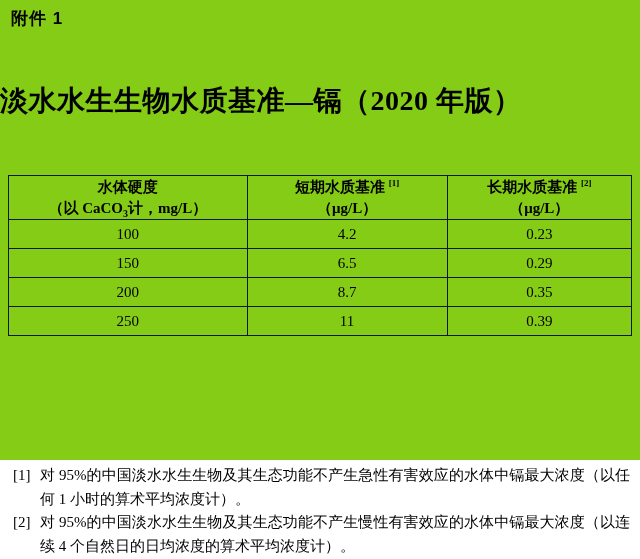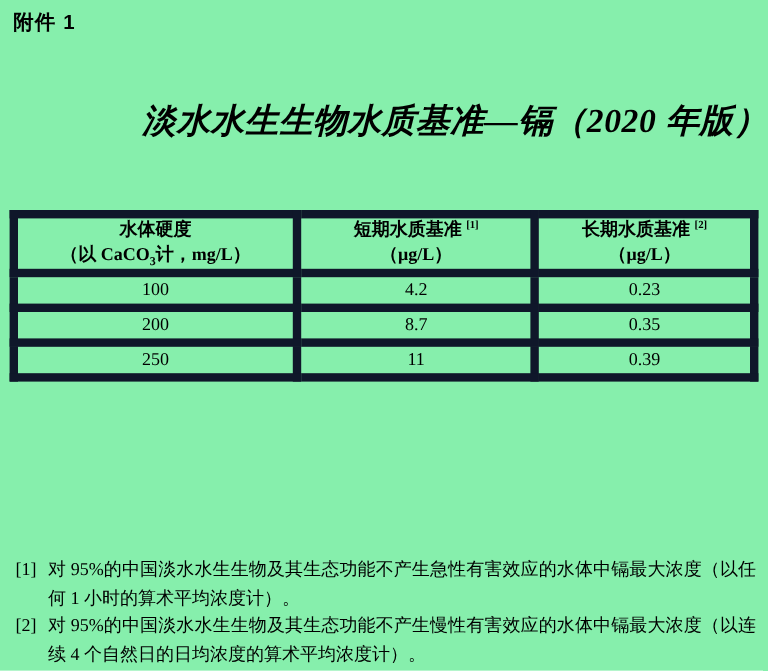--- a/index.html
+++ b/index.html
@@ -3,52 +3,51 @@
 <meta charset="utf-8">
 <style>
   * { margin: 0; padding: 0; box-sizing: border-box; }
   html, body {
     width: 640px; height: 559px;
     background: #ffffff;
     font-family: "Liberation Serif", serif;
     color: #000;
     overflow: hidden;
   }
-  .page { position: relative; width: 640px; height: 559px; background: #86efac; }
+  .page { position: relative; width: 640px; height: 460px; background: #84cc16; }
 
   .attachment-label {
     position: absolute;
     top: 7px; left: 11px;
     font-family: "Liberation Sans", sans-serif;
     font-weight: 700;
     font-size: 17px;
     letter-spacing: 1px;
   }
 
   .doc-title {
     position: absolute;
     top: 82px; left: 0; right: 0;
-    text-align: right;
+    text-align: left;
     font-family: "Liberation Serif", serif;
     font-weight: 700;
     font-size: 28px;
     letter-spacing: 0.5px;
     white-space: nowrap;
-    font-style: italic;
   }
 
   table.standards {
     position: absolute;
     top: 175px; left: 8px;
     width: 624px;
     border-collapse: collapse;
     table-layout: fixed;
   }
   table.standards th, table.standards td {
-    border: 7px solid #0f172a;
+    border: 1px solid #0f172a;
     text-align: center;
     vertical-align: middle;
     font-size: 15px;
     padding: 0;
   }
   table.standards col.c1 { width: 38.3%; }
   table.standards col.c2 { width: 32.1%; }
   table.standards col.c3 { width: 29.6%; }
   table.standards th {
     font-weight: 700;
@@ -119,20 +118,25 @@
         </th>
       </tr>
     </thead>
     <tbody>
       <tr>
         <td>100</td>
         <td>4.2</td>
         <td>0.23</td>
       </tr>
       <tr>
+        <td>150</td>
+        <td>6.5</td>
+        <td>0.29</td>
+      </tr>
+      <tr>
         <td>200</td>
         <td>8.7</td>
         <td>0.35</td>
       </tr>
       <tr>
         <td>250</td>
         <td>11</td>
         <td>0.39</td>
       </tr>
     </tbody>

